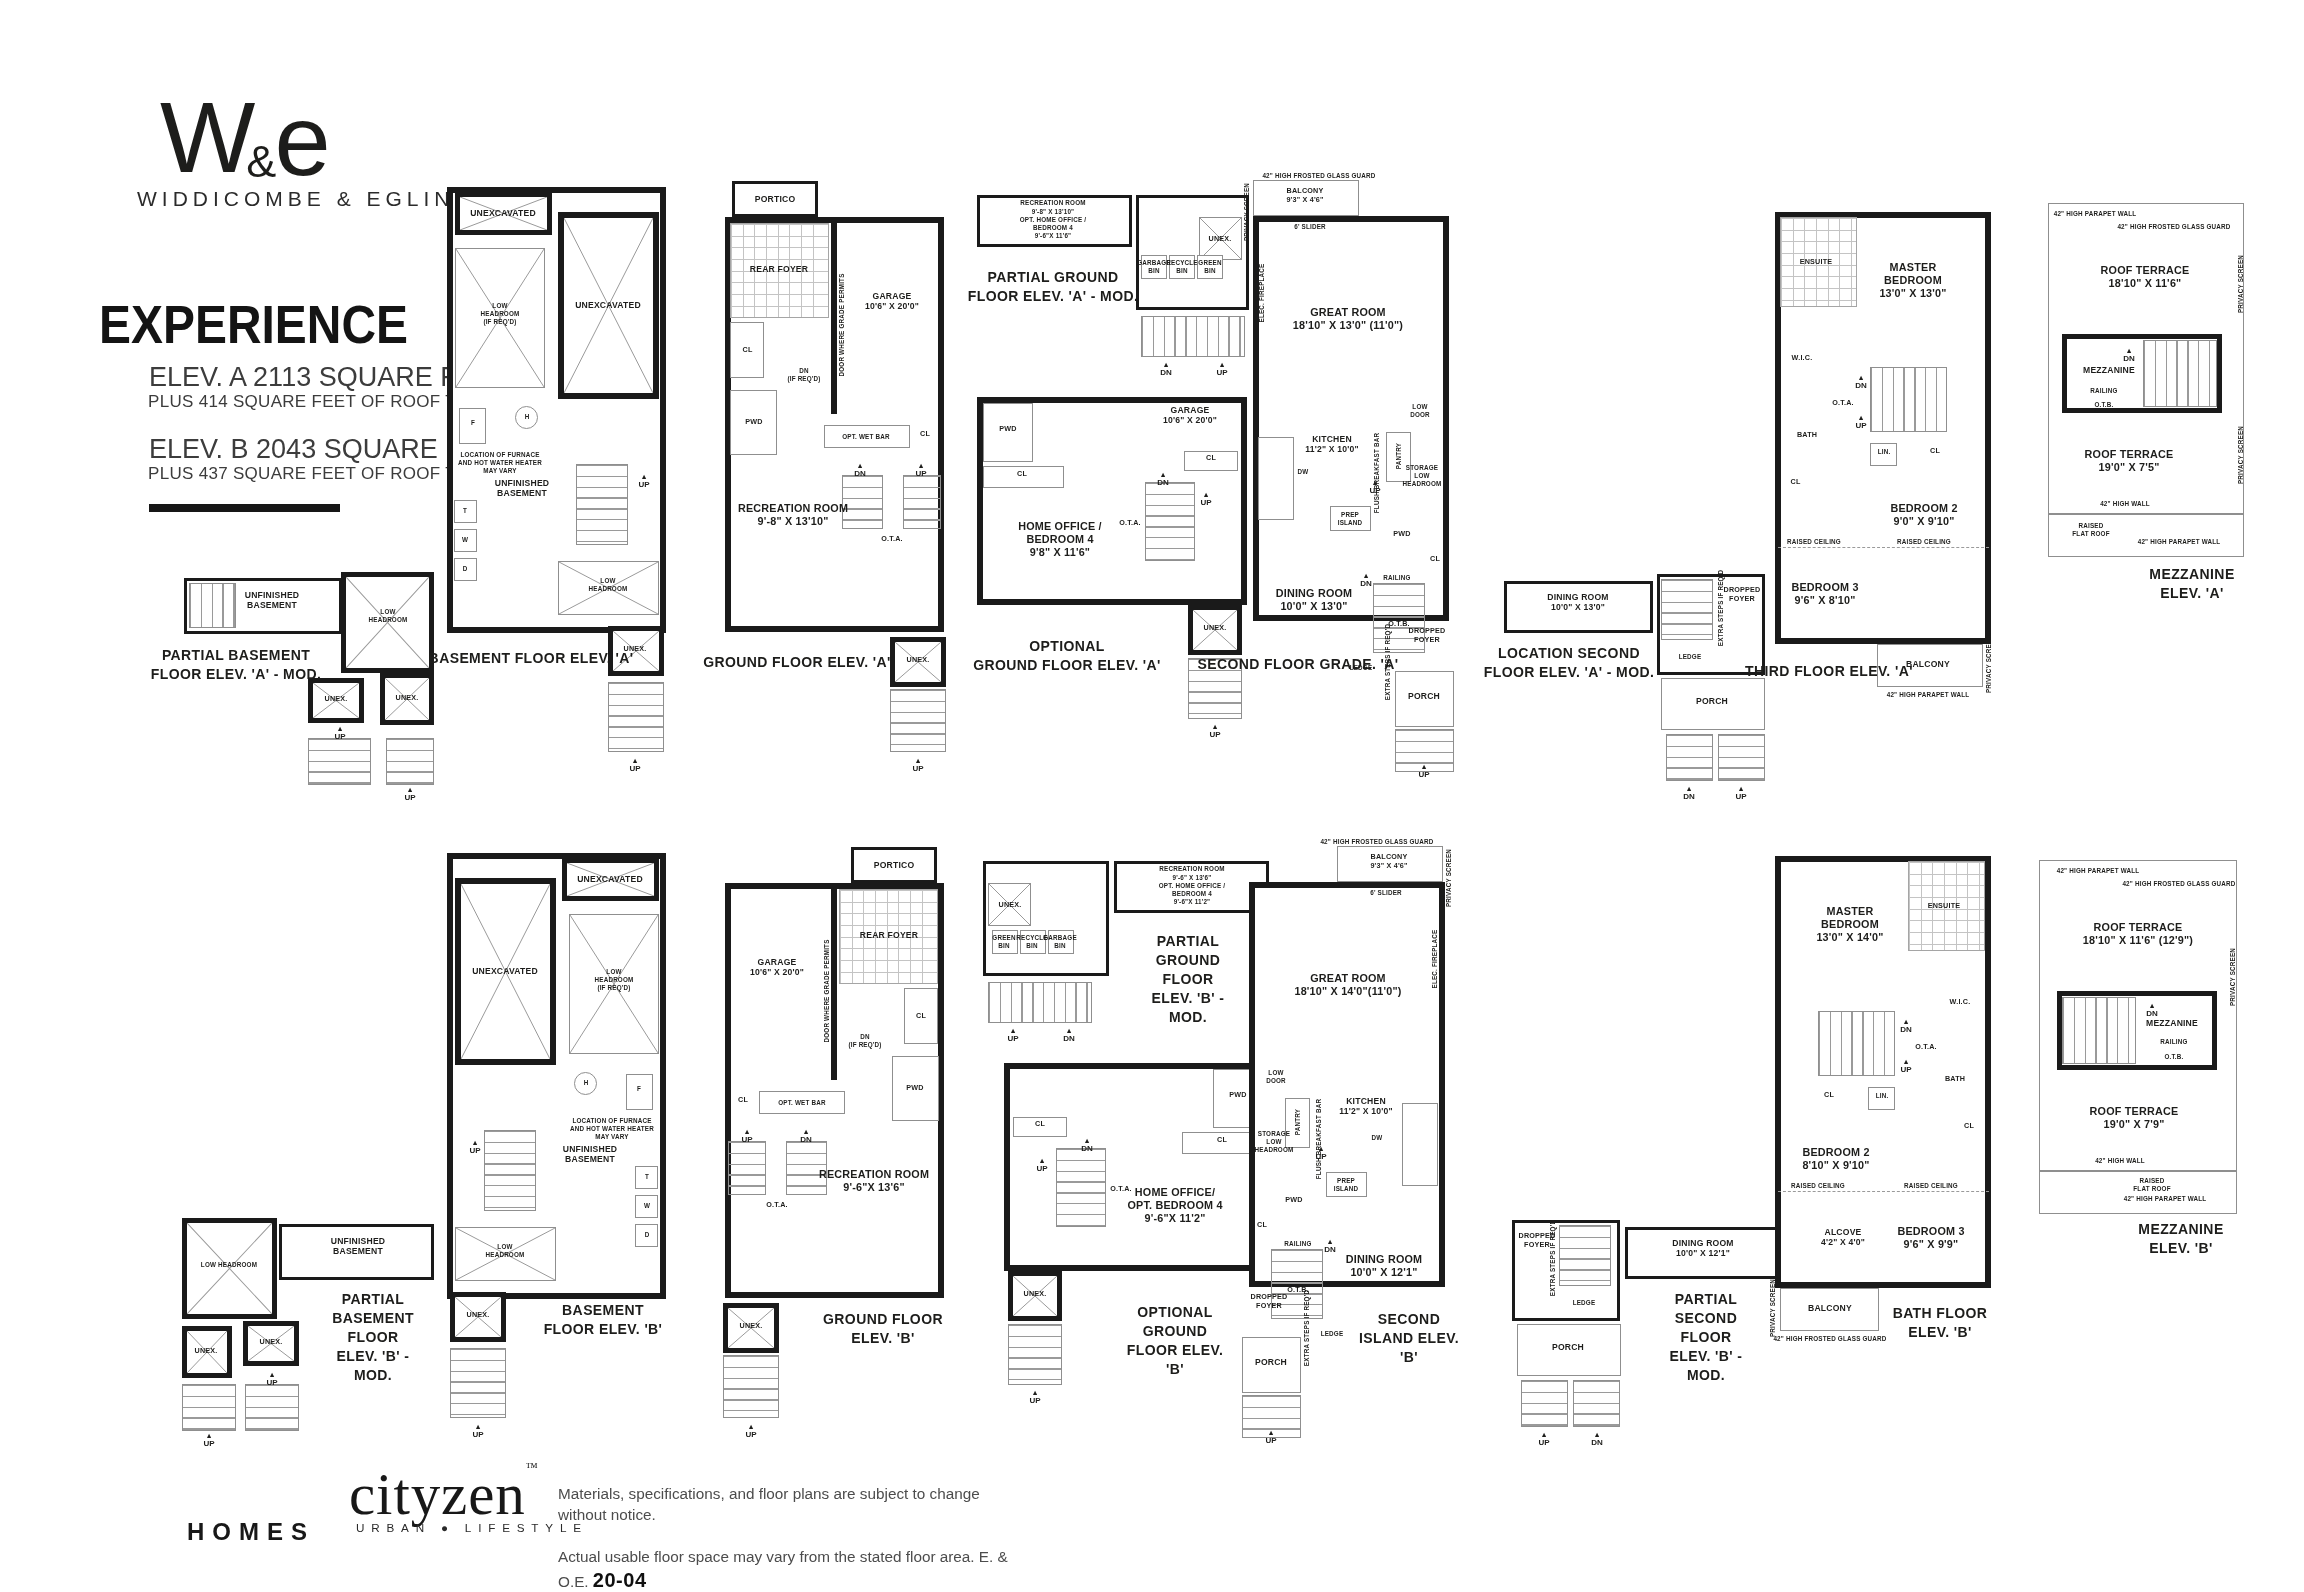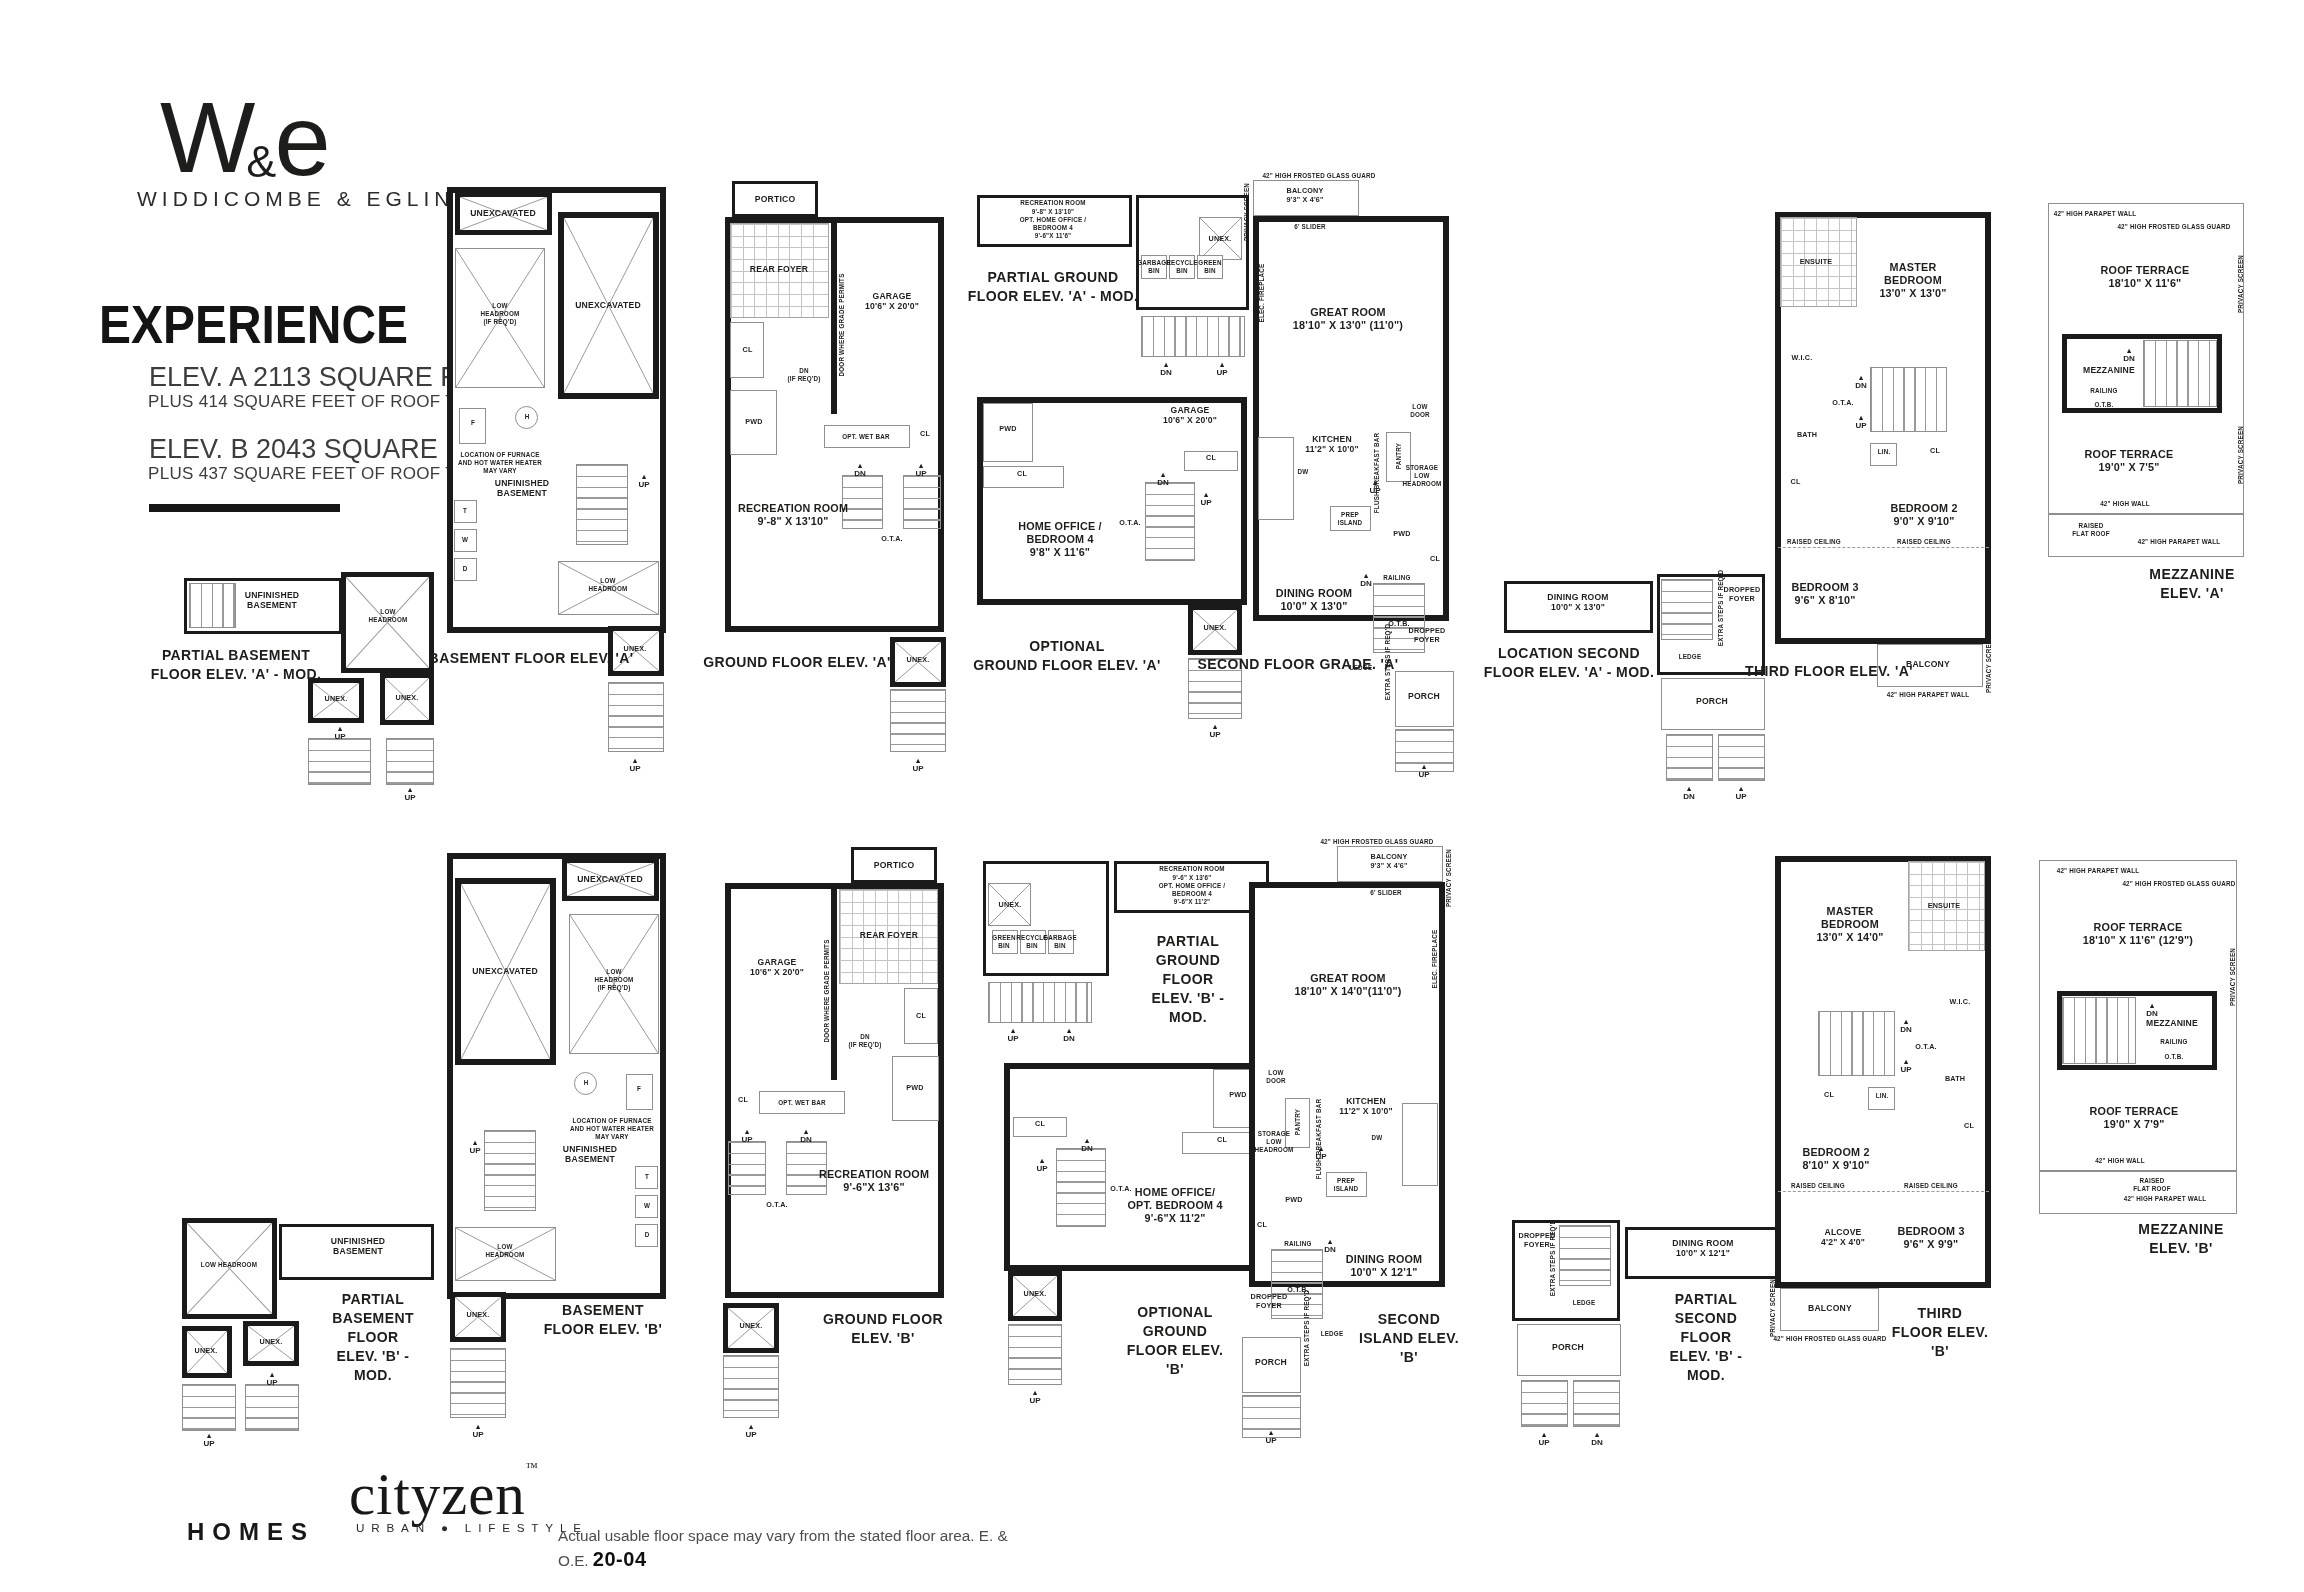--- a/index.html
+++ b/index.html
@@ -646,21 +646,21 @@
     <span class="lb t" style="left:54px;top:340px;">RAISED CEILING</span>
     <span class="lb t" style="left:167px;top:340px;">RAISED CEILING</span>
     <span class="lb s" style="left:79px;top:385px;">ALCOVE
 4'2" X 4'0"</span>
     <span class="lb" style="left:167px;top:383px;">BEDROOM 3
 9'6" X 9'9"</span>
     <div class="lt" style="left:16px;top:446px;width:99px;height:43px;"></div>
     <span class="lb s" style="left:66px;top:461px;">BALCONY</span>
     <span class="lb t vert" style="left:9px;top:466px;">PRIVACY SCREEN</span>
     <span class="lb t" style="left:66px;top:493px;">42" HIGH FROSTED GLASS GUARD</span>
-    <span class="cap" style="left:176px;top:462px;">THIRD FLOOR ELEV. 'B'</span>
+    <span class="cap" style="left:176px;top:462px;">BATH FLOOR ELEV. 'B'</span>
   </div>
 
   <div class="plan" style="left:2030px;top:842px;width:270px;height:423px;">
     <div class="lt" style="left:9px;top:18px;width:198px;height:311px;"></div>
     <span class="lb t" style="left:68px;top:25px;">42" HIGH PARAPET WALL</span>
     <span class="lb t" style="left:149px;top:38px;">42" HIGH FROSTED GLASS GUARD</span>
     <span class="lb" style="left:108px;top:79px;">ROOF TERRACE
 18'10" X 11'6" (12'9")</span>
     <span class="lb t vert" style="left:203px;top:135px;">PRIVACY SCREEN</span>
     <div class="room" style="left:27px;top:149px;width:160px;height:79px;"></div>
@@ -676,20 +676,20 @@
     <span class="lb t" style="left:122px;top:335px;">RAISED
 FLAT ROOF</span>
     <span class="lb t" style="left:135px;top:353px;">42" HIGH PARAPET WALL</span>
     <span class="cap" style="left:151px;top:378px;">MEZZANINE ELEV. 'B'</span>
   </div>
 
   <div class="fbsub">HOMES</div>
   <div class="cz"><span>cityzen</span><span class="cztm">™</span></div>
   <div class="czsub">URBAN ● LIFESTYLE</div>
   <div class="disc">
-    <br>
+    <span>Materials, specifications, and floor plans are subject to change without notice.</span><br>
     <br>
     <span>Actual usable floor space may vary from the stated floor area. E. &amp; O.E.</span>
     <span class="code">20-04</span>
   </div>
 
 </div>
 
 
 </body></html>

